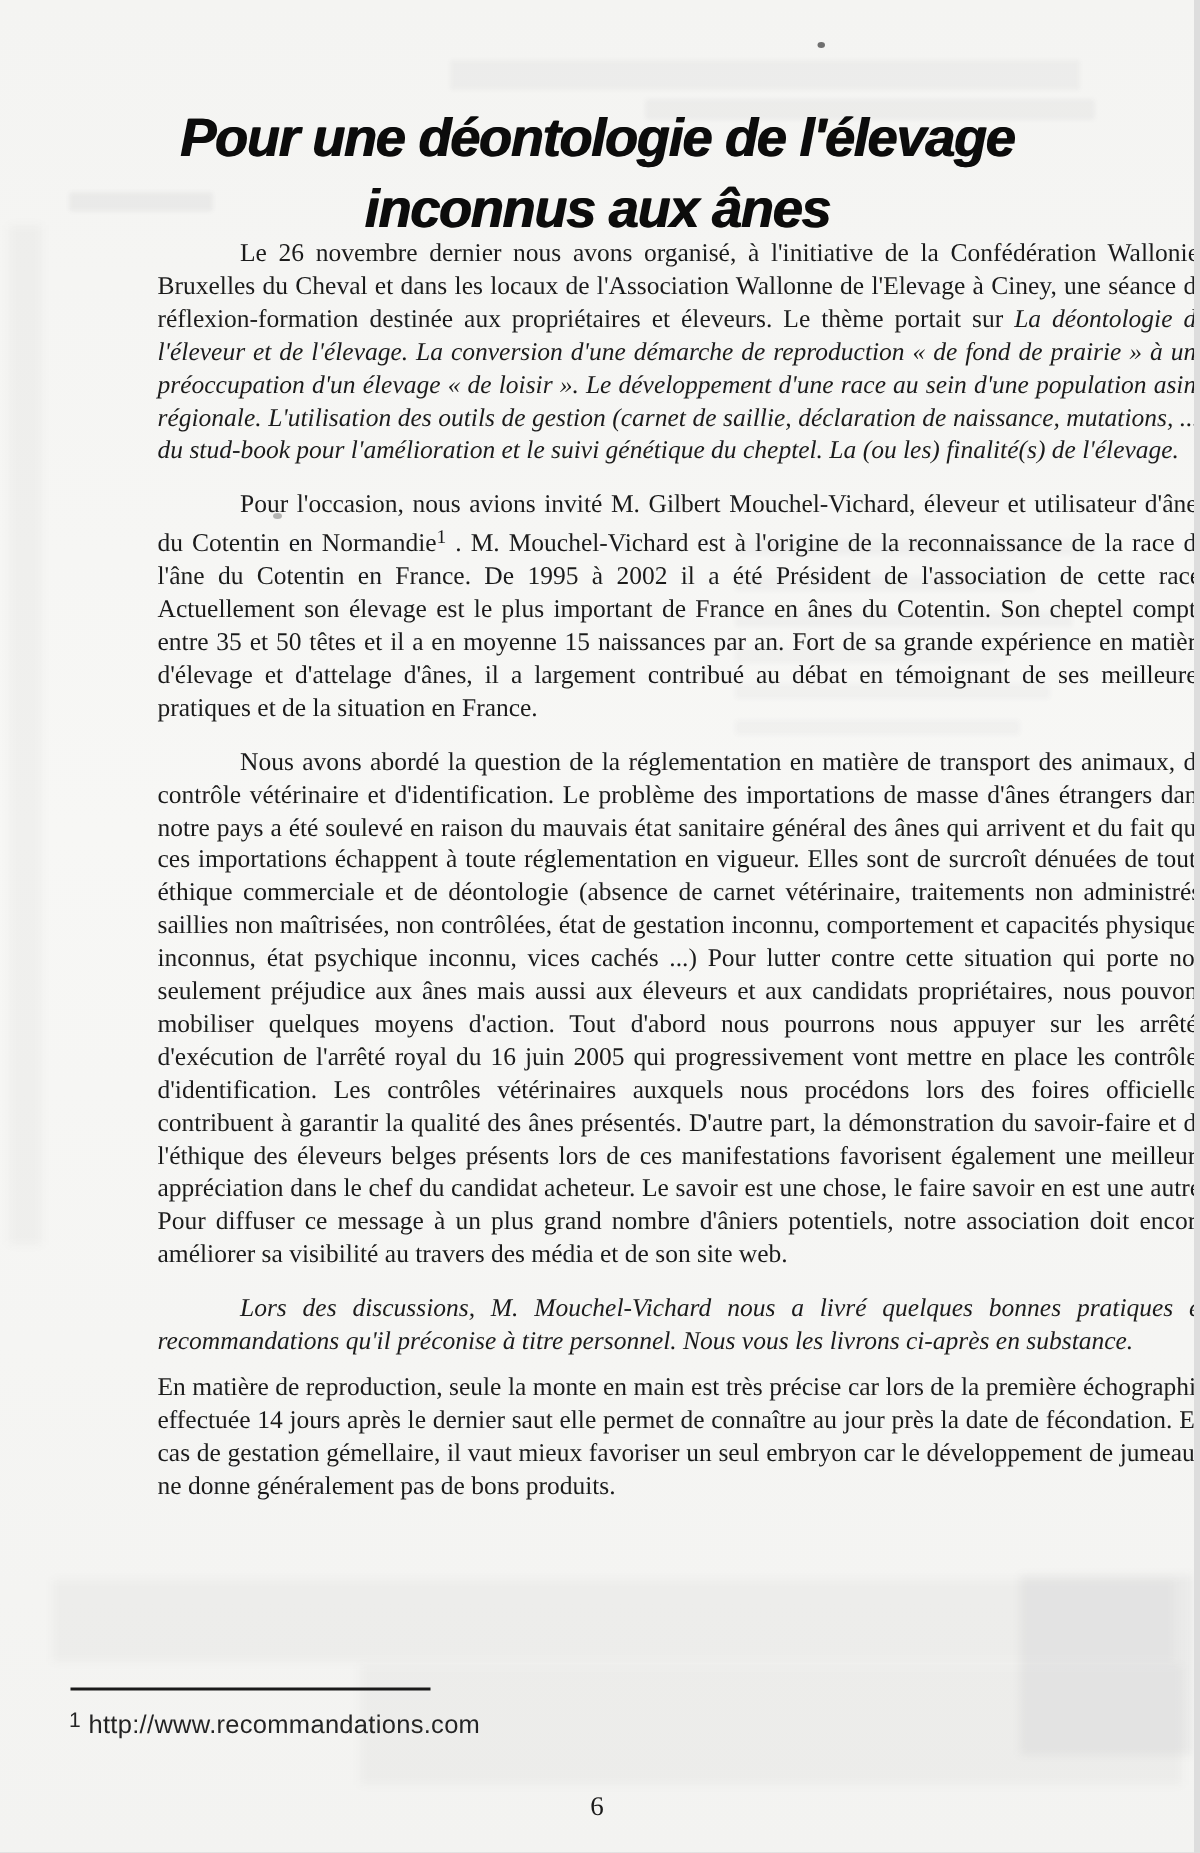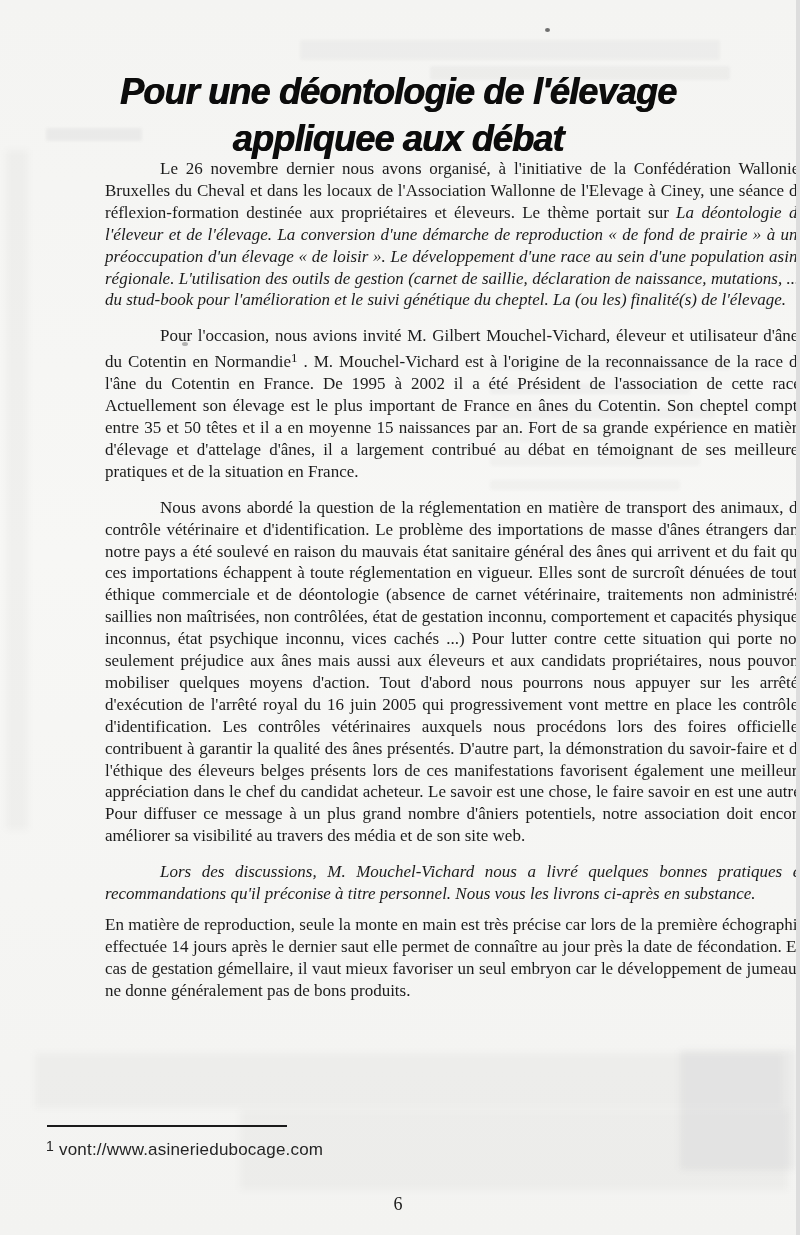--- a/index.html
+++ b/index.html
@@ -66,35 +66,35 @@
   <div class="artifact ghost" style="left:490px; top:456px; width:210px; height:10px; opacity:.4;"></div>
   <div class="artifact ghost" style="left:490px; top:480px; width:190px; height:10px; opacity:.4;"></div>
   <div class="artifact shade" style="left:35px; top:1053px; width:748px; height:55px;"></div>
   <div class="artifact shade" style="left:240px; top:1110px; width:548px; height:80px;"></div>
   <div class="artifact shade" style="left:680px; top:1050px; width:115px; height:120px; background:rgba(60,60,70,0.05);"></div>
   <div class="artifact dot" style="left:545px; top:28px; width:5px; height:4px;"></div>
   <div class="artifact dot" style="left:182px; top:342px; width:6px; height:4px; opacity:.5;"></div>
 
   <h1 class="doc-title">
     <span class="title-line">Pour une déontologie de l'élevage</span>
-    <span class="title-line">appliquee aux débat</span>
+    <span class="title-line">inconnus aux ânes</span>
   </h1>
 
   <div class="body-text">
 
     <p class="para indent"><span>Le 26 novembre dernier nous avons organisé,  à  l'initiative de la Confédération Wallonie-Bruxelles du Cheval et dans  les locaux de l'Association Wallonne de l'Elevage à Ciney, une séance de réflexion-formation destinée aux propriétaires et éleveurs. Le thème portait sur </span><span class="ital">La déontologie de l'éleveur et de l'élevage. La conversion d'une démarche de reproduction « de fond de prairie » à une préoccupation d'un élevage « de loisir ». Le développement d'une race au sein d'une population asine régionale. L'utilisation des outils de gestion (carnet de saillie, déclaration de naissance, mutations, ...)  du stud-book pour l'amélioration et le suivi génétique du cheptel. La (ou les) finalité(s) de l'élevage.</span></p>
 
     <p class="para indent"><span>Pour l'occasion, nous avions invité M. Gilbert Mouchel-Vichard, éleveur et utilisateur d'ânes du Cotentin en Normandie</span><span class="sup">1</span><span> . M. Mouchel-Vichard est à l'origine de la reconnaissance de la race de l'âne du Cotentin en France. De 1995 à 2002 il a été Président de l'association de cette race. Actuellement son élevage est le plus important de France en ânes du Cotentin. Son cheptel compte entre 35 et 50 têtes et il a en moyenne 15 naissances par an. Fort de sa grande expérience en matière d'élevage et d'attelage d'ânes, il a largement contribué au débat en témoignant de ses meilleures pratiques et de la situation en France.</span></p>
 
     <p class="para indent">Nous avons abordé la question de la réglementation en matière de transport des animaux, de contrôle vétérinaire et d'identification. Le problème des importations de masse d'ânes étrangers dans notre pays a été soulevé en raison du mauvais état sanitaire général des ânes qui arrivent et du fait que ces importations échappent à toute réglementation en vigueur. Elles sont de surcroît dénuées de toute éthique commerciale et de déontologie (absence de carnet vétérinaire, traitements non administrés, saillies non maîtrisées, non contrôlées, état de gestation inconnu, comportement et capacités physiques inconnus, état psychique inconnu, vices cachés ...) Pour lutter contre cette situation qui porte non seulement préjudice aux ânes mais aussi aux éleveurs et aux candidats propriétaires, nous pouvons mobiliser quelques moyens d'action. Tout d'abord nous pourrons nous appuyer sur les arrêtés d'exécution de l'arrêté royal du 16 juin 2005 qui progressivement vont mettre en place les contrôles d'identification. Les contrôles vétérinaires auxquels nous procédons lors des foires officielles contribuent à garantir la qualité des ânes présentés. D'autre part, la démonstration du savoir-faire et de l'éthique des éleveurs belges présents lors de ces manifestations favorisent également une meilleure appréciation dans le chef du candidat acheteur. Le savoir est une chose, le faire savoir en est une autre. Pour diffuser ce message à un plus grand nombre d'âniers potentiels, notre association doit encore améliorer sa visibilité au travers des média et de son site web.</p>
 
     <p class="para indent tight">Lors des discussions, M. Mouchel-Vichard nous a livré quelques bonnes pratiques et recommandations qu'il préconise à titre personnel. Nous vous les livrons ci-après en substance.</p>
 
     <p class="para">En matière de reproduction, seule la monte en main est très précise car lors de la première échographie effectuée 14 jours après le dernier saut elle permet de connaître au jour près la date de fécondation. En cas de gestation gémellaire, il vaut mieux favoriser un seul embryon car le développement de jumeaux ne donne généralement pas de bons produits.</p>
 
   </div>
 
   <div class="footnote-rule"></div>
-  <div class="footnote"><span class="fn-marker">1</span><span>vont://www.asineriedubocage.com</span></div>
+  <div class="footnote"><span class="fn-marker">1</span><span>http://www.recommandations.com</span></div>
 
   <div class="page-number">6</div>
 
 </div>
 
 </body></html>

